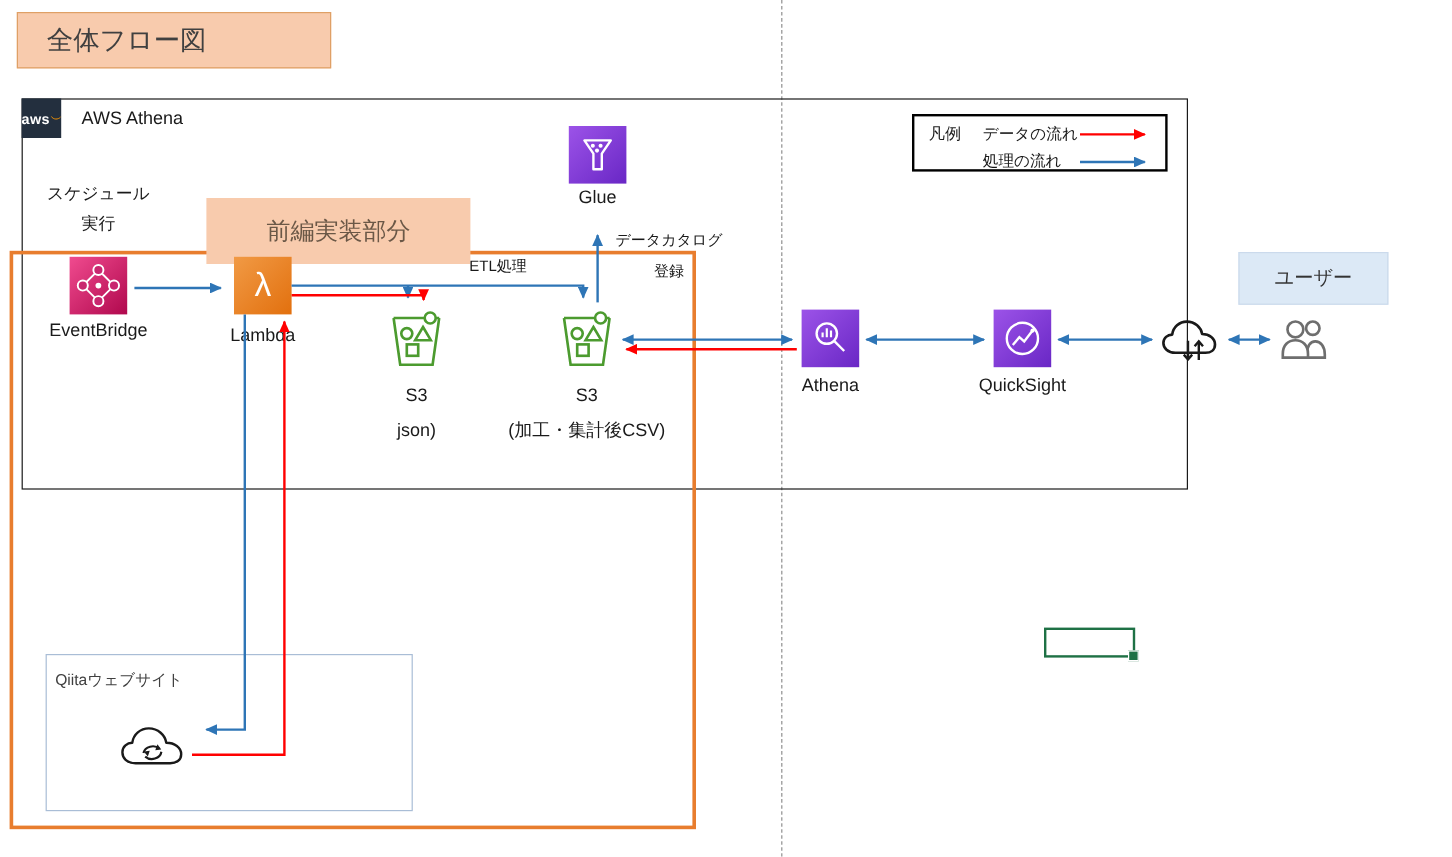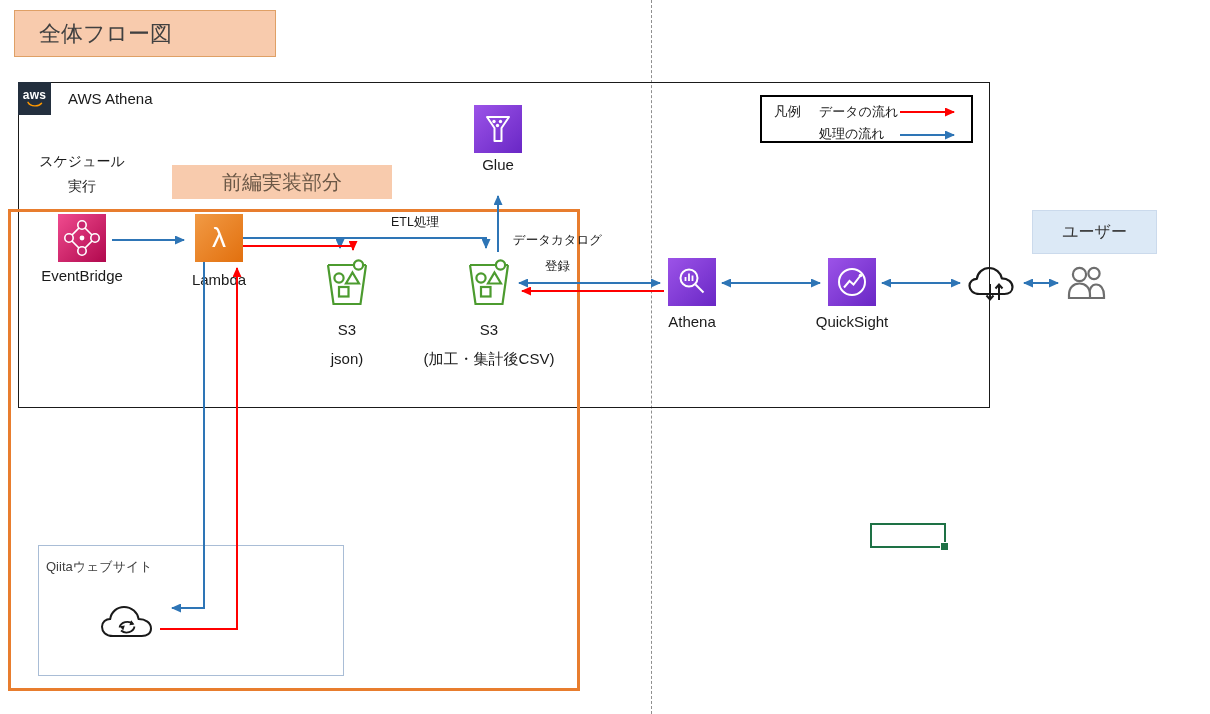--- a/index.html
+++ b/index.html
@@ -7,31 +7,31 @@
   .canvas { position:relative; width:1210px; height:714px; background:#fff; overflow:hidden; }
   .abs { position:absolute; }
 
   .dashed-divider { left:651px; top:0; width:0; height:714px; border-left:1px dashed #8f8f8f; z-index:1; }
 
   .title-box { left:14px; top:10px; width:262px; height:47px; background:#F8CBAD; border:1px solid #DFA066;
     display:flex; align-items:center; padding-left:24px; font-size:22px; color:#404040; z-index:5; }
 
   .aws-box { left:18px; top:82px; width:972px; height:326px; border:1px solid #1a1a1a; z-index:2; }
   .aws-logo { left:18px; top:82px; width:33px; height:33px; background:#232F3E; z-index:6;
-    display:flex; flex-direction:column; align-items:center; justify-content:center; }
+    display:flex; flex-direction:row; align-items:center; justify-content:center; }
   .aws-logo .t { color:#fff; font-size:12px; font-weight:700; line-height:1; letter-spacing:.3px; }
   .aws-cloud-label { left:68px; top:90px; font-size:15px; color:#1a1a1a; z-index:6; }
 
   .legend-box { left:760px; top:95px; width:213px; height:48px; border:2px solid #000; background:#fff; z-index:6; }
   .legend-title { position:absolute; left:12px; top:6px; font-size:13.5px; color:#1a1a1a; }
   .legend-l1 { position:absolute; left:57px; top:6px; font-size:13px; color:#1a1a1a; }
   .legend-l2 { position:absolute; left:57px; top:28px; font-size:13px; color:#1a1a1a; }
 
   .schedule-label { left:28px; top:149px; width:108px; text-align:center; font-size:14px; line-height:25px; color:#1a1a1a; z-index:6; }
-  .zenpen-box { left:172px; top:165px; width:220px; height:34px; background:#F8CBAD;
+  .zenpen-box { left:172px; top:165px; width:220px; height:55px; background:#F8CBAD;
     display:flex; align-items:center; justify-content:center; font-size:20px; color:#6B5847; z-index:6; }
 
   .orange-outline { left:8px; top:209px; width:572px; height:482px; border:3px solid #E87D2E; z-index:4; }
 
   .icon-sq { width:48px; height:48px; z-index:10; display:flex; align-items:center; justify-content:center; }
   .grad-pink   { background:linear-gradient(135deg,#F04B8F 0%,#B0084D 100%); }
   .grad-orange { background:linear-gradient(135deg,#F19A45 0%,#E2700E 100%); }
   .grad-purple { background:linear-gradient(135deg,#9C53E8 0%,#6927C5 100%); }
   .lambda-glyph { color:#fff; font-size:28px; line-height:1; font-weight:400; }
 
@@ -145,21 +145,21 @@
   <div class="abs icon-sq grad-purple" style="left:474px; top:105px;">
     <svg viewBox="0 0 48 48" width="48" height="48">
       <path d="M13 12 H35 L27.5 23 V36 H20.5 V23 Z" fill="none" stroke="#fff" stroke-width="2" stroke-linejoin="round"></path>
       <circle cx="20" cy="16.5" r="1.7" fill="#fff"></circle>
       <circle cx="26.5" cy="16.5" r="1.7" fill="#fff"></circle>
       <circle cx="23.5" cy="20.5" r="1.7" fill="#fff"></circle>
     </svg>
   </div>
   <div class="abs node-label" style="left:438px; top:155px; width:120px;">Glue</div>
 
-  <div class="abs small-note" style="left:510px; top:187px; width:95px; text-align:center; line-height:26px;margin-top:40px;">
+  <div class="abs small-note" style="left:510px; top:187px; width:95px; text-align:center; line-height:26px;">
     <div>データカタログ</div>
     <div>登録</div>
   </div>
 
   <div class="abs small-note" style="left:370px; top:214px; width:90px; text-align:center;">ETL処理</div>
 
   <div class="abs icon-sq grad-purple" style="left:668px; top:258px;">
     <svg viewBox="0 0 48 48" width="48" height="48">
       <g fill="none" stroke="#fff" stroke-width="2">
         <circle cx="21" cy="20" r="8.5"></circle>

